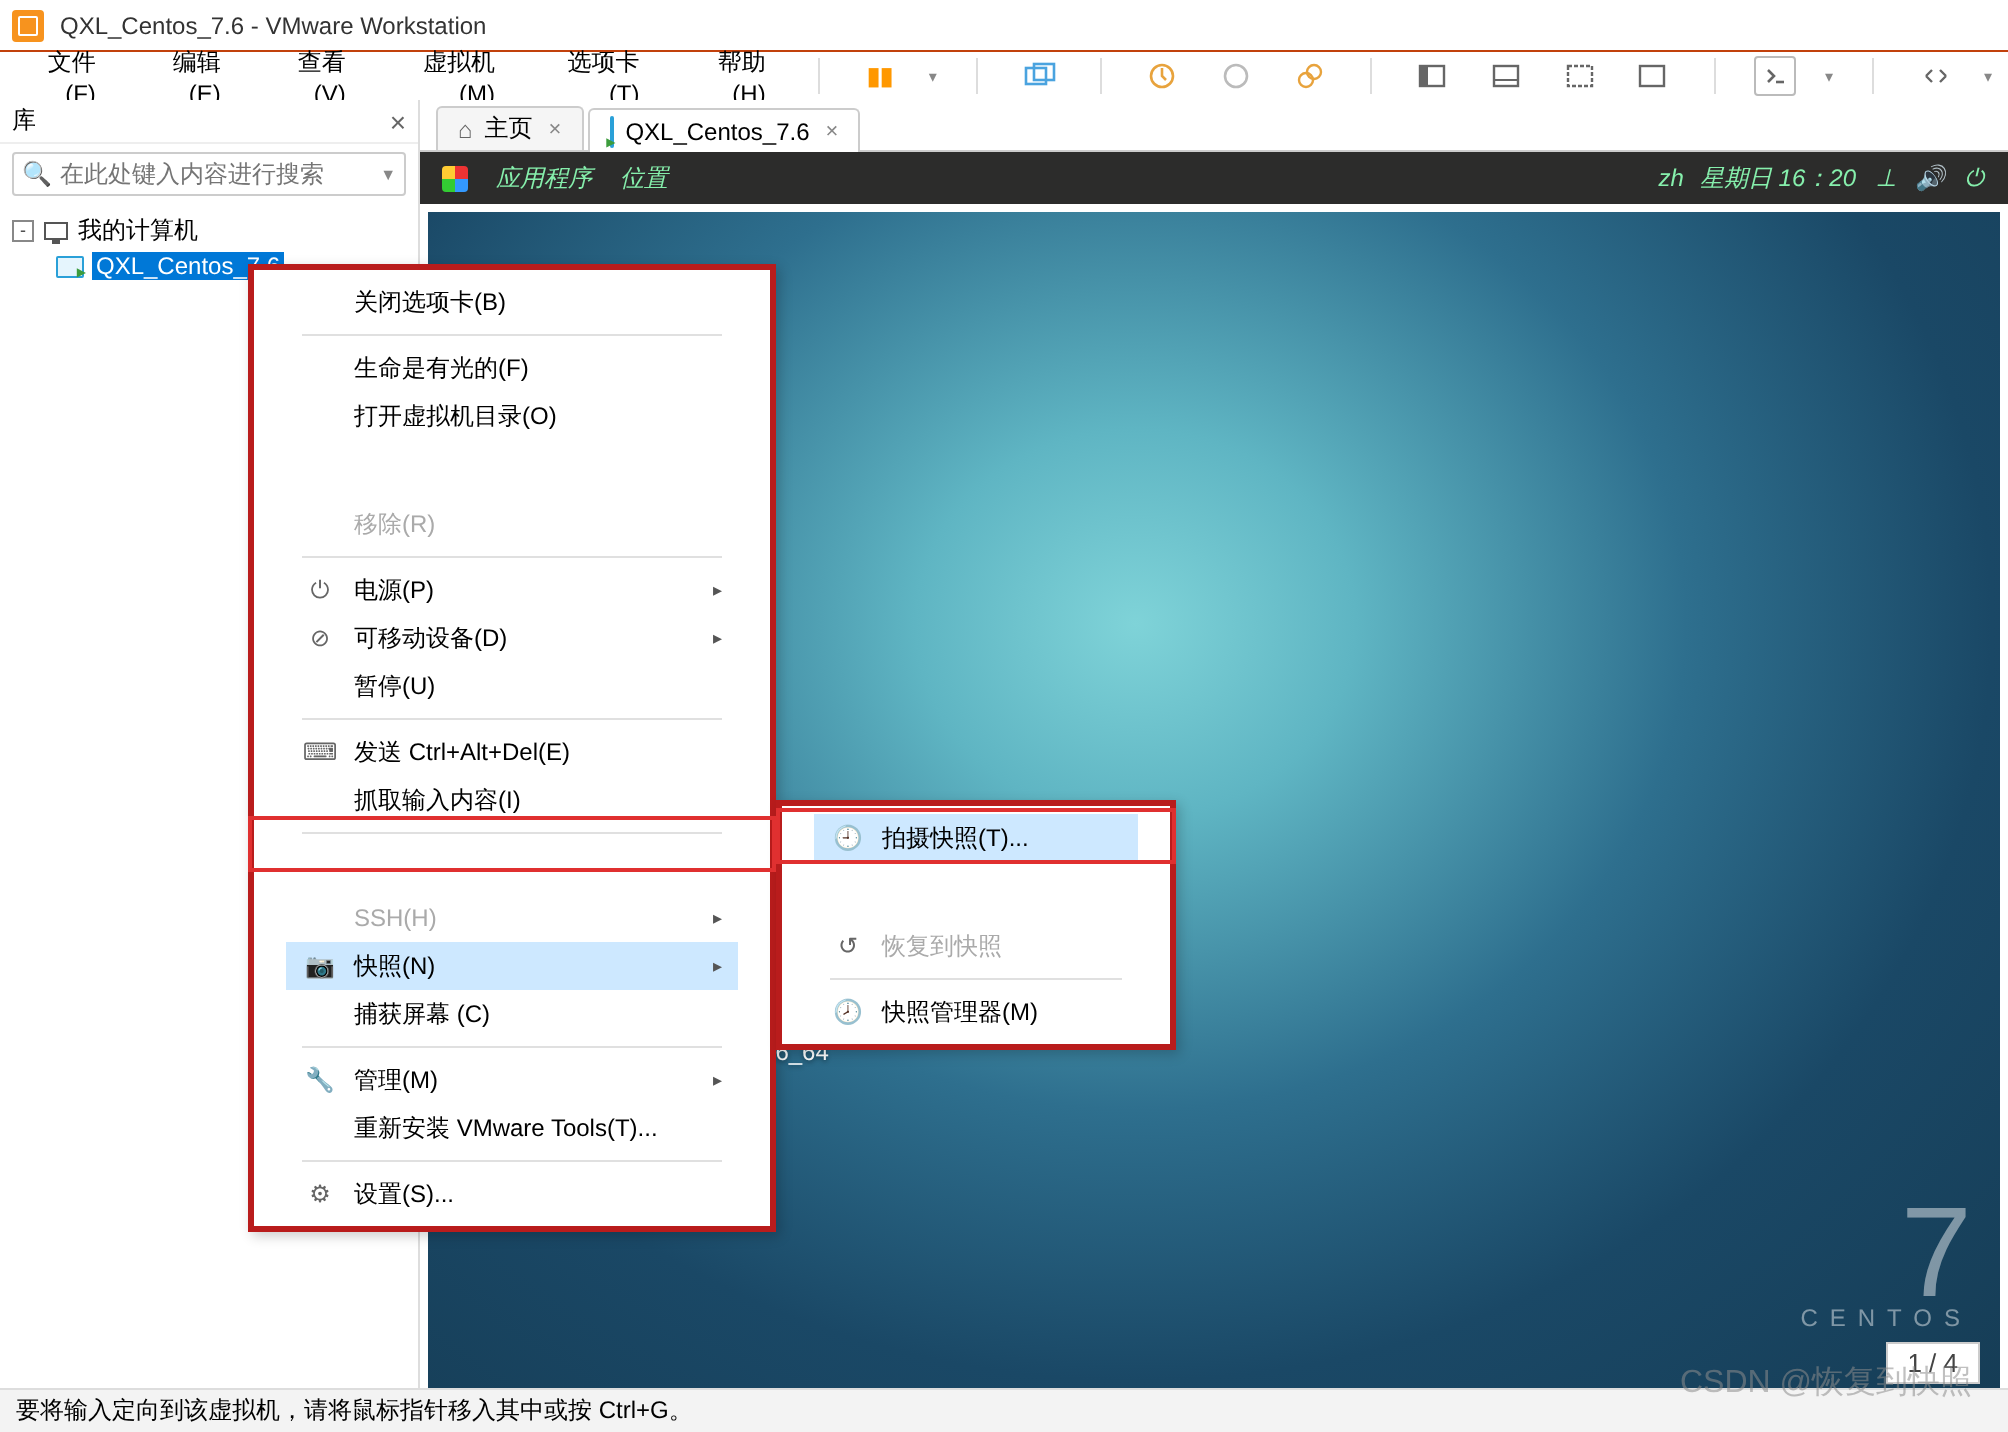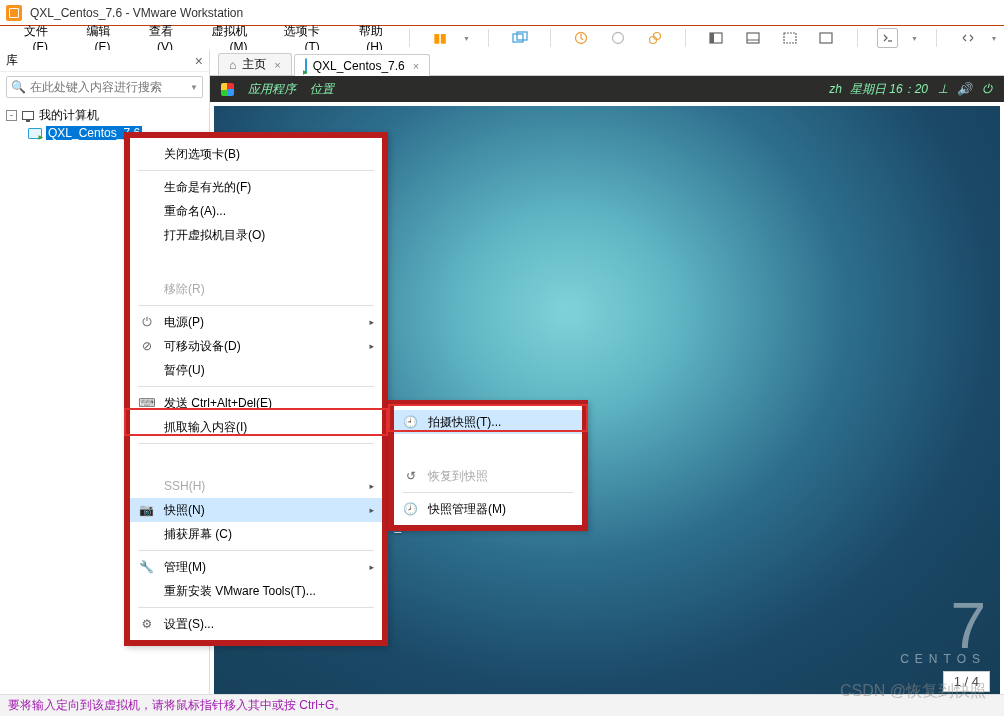--- a/index.html
+++ b/index.html
@@ -59,27 +59,27 @@
 .desktop { flex: 1; background: radial-gradient(ellipse at 45% 35%, #7fd3d8 0%, #5fb5c3 18%, #2e6f8e 45%, #1a4866 70%, #163d56 100%); position: relative; margin: 4px 4px 0 4px; }
 .centosicon { position: absolute; left: 105px; top: 355px; text-align: center; color: #fff; text-shadow: 0 1px 2px rgba(0,0,0,.4); }
 .centosicon .disc { width: 52px; height: 52px; margin: 0 auto 6px; border-radius: 50%; background: radial-gradient(circle at 50% 50%, #fff 0 12%, #ddd 13% 20%, #bbb 21% 100%); box-shadow: 0 2px 6px rgba(0,0,0,.4); }
 .centosbrand { position: absolute; right: 14px; bottom: 28px; color: rgba(255,255,255,.45); text-align: right; }
 .centosbrand .big { font-size: 64px; font-weight: 200; line-height: .8; }
 .centosbrand .word { font-size: 12px; letter-spacing: 6px; font-weight: 300; }
 
 .pager { position: absolute; right: 10px; bottom: 2px; background: #fff; color: #444; padding: 2px 10px; border: 1px solid #ccc; font-size: 13px; }
 
 
-.statusbar { height: 22px; background: #f3f3f3; border-top: 1px solid #ddd; display: flex; align-items: center; padding: 0 8px; color: #a21caf; }
+.statusbar { height: 22px; background: #f3f3f3; border-top: 1px solid #ddd; display: flex; align-items: center; padding: 0 8px; color: #000000; }
 
 
 .watermark { position: absolute; right: 18px; bottom: 14px; color: rgba(140,140,140,.55); font-size: 16px; pointer-events: none; }
 
 
-.ctxmenu { position: absolute; background: #fff; border: 6px solid #b91c1c; box-shadow: 2px 2px 6px rgba(0,0,0,.2); padding: 4px 0; }
+.ctxmenu { position: absolute; background: #fff; border: 3px solid #b91c1c; box-shadow: 2px 2px 6px rgba(0,0,0,.2); padding: 4px 16px; }
 .ctxmenu .row { height: 24px; display: flex; align-items: center; padding: 0 18px 0 8px; gap: 8px; position: relative; }
 .ctxmenu .row.hl { background: #cde8ff; }
 .ctxmenu .row.disabled { color: #aaa; margin-top: 30px; }
 .ctxmenu .sep { height: 1px; background: #e0e0e0; margin: 4px 8px; padding: 0; }
 .ctxmenu .ic { width: 18px; display: flex; justify-content: center; color: #666; }
 .ctxmenu .arrow { position: absolute; right: 8px; font-size: 9px; color: #555; }
 .ctxmenu .lbl { white-space: nowrap; }
 
 .menu1 { left: 124px; top: 132px; width: 264px; }
 .menu2 { left: 388px; top: 400px; width: 200px; }
@@ -254,24 +254,20 @@
       <span class="ic"></span>
       <span class="lbl">关闭选项卡(B)</span>
     </div>
   <div class="sep"></div>
   <div class="row">
       <span class="ic"></span>
       <span class="lbl">生命是有光的(F)</span>
     </div>
   <div class="row">
       <span class="ic"></span>
-      <span class="lbl">重命名(A)...</span>
-    </div>
-  <div class="row">
-      <span class="ic"></span>
       <span class="lbl">打开虚拟机目录(O)</span>
     </div>
   <div class="row disabled">
       <span class="ic"></span>
       <span class="lbl">移除(R)</span>
     </div>
   <div class="sep"></div>
   <div class="row">
       <span class="ic">⏻</span>
       <span class="lbl">电源(P)</span>

